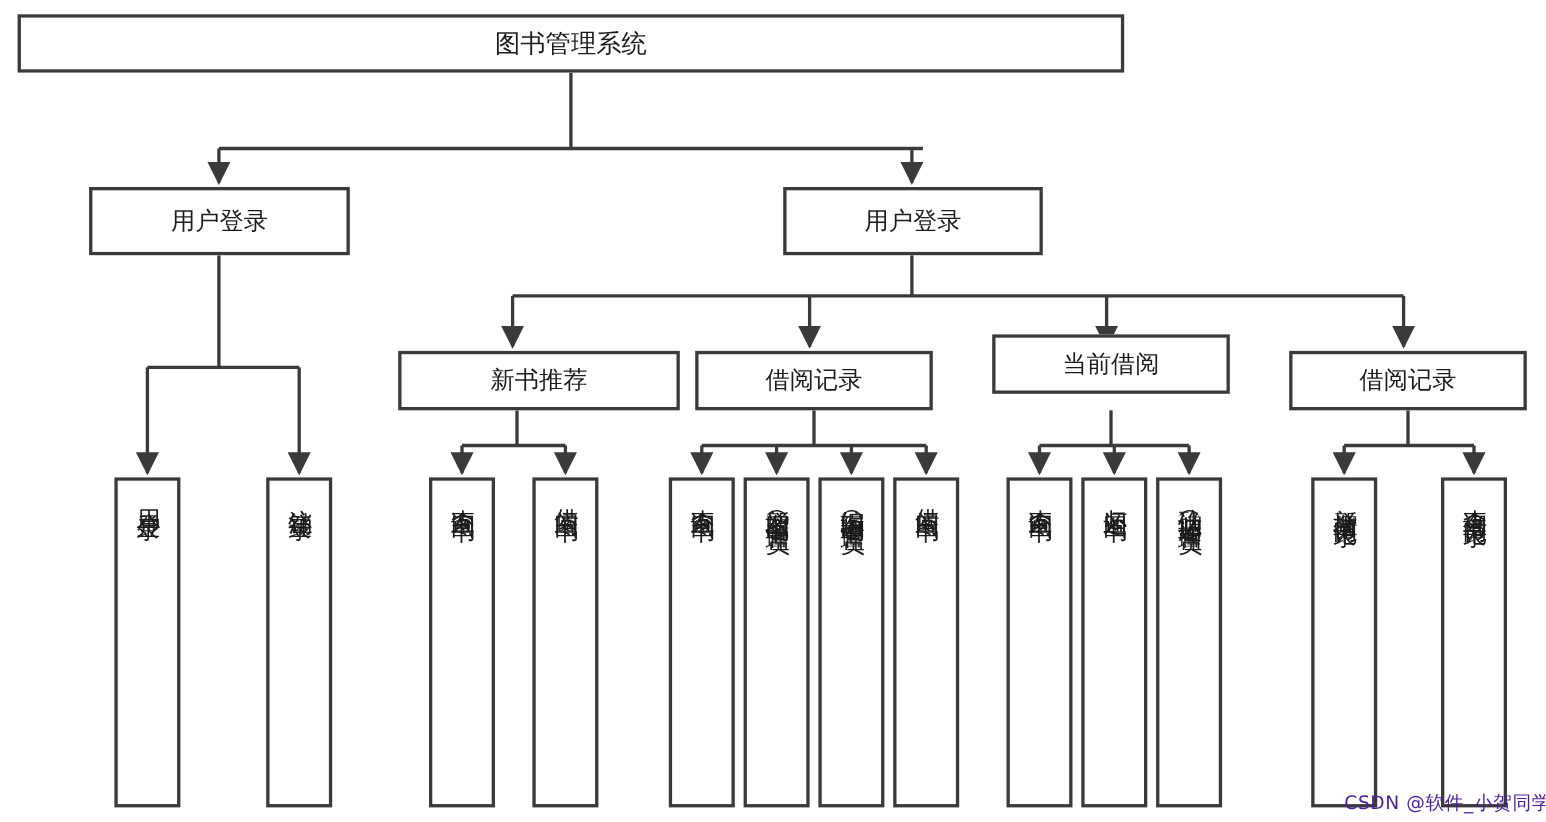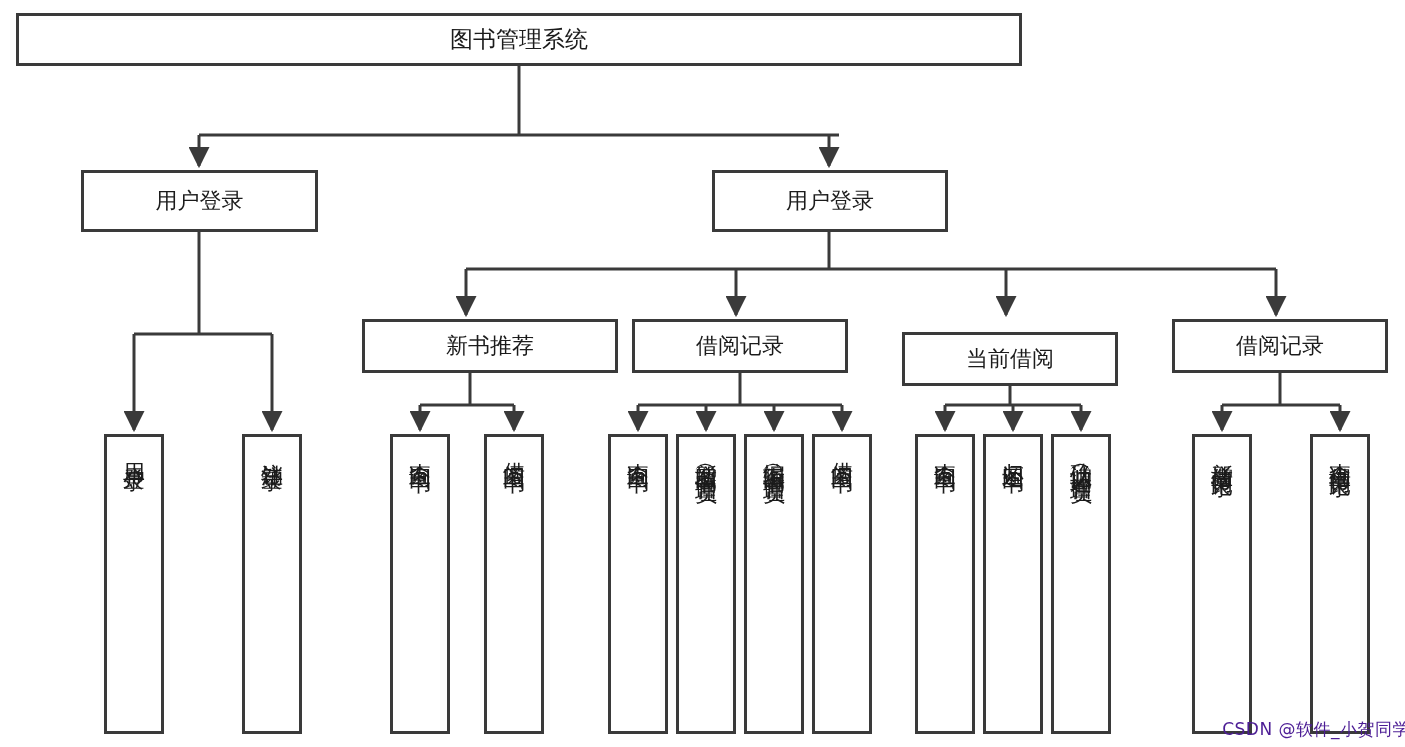--- a/index.html
+++ b/index.html
@@ -133,21 +133,21 @@
       </div>
       <div class="node lvl2" style="left: 712px; top: 170px; width: 236px; height: 62px;">
         <span>用户登录</span>
       </div>
       <div class="node lvl3" style="left: 362px; top: 319px; width: 256px; height: 54px;">
         <span>新书推荐</span>
       </div>
       <div class="node lvl3" style="left: 632px; top: 319px; width: 216px; height: 54px;">
         <span>借阅记录</span>
       </div>
-      <div class="node lvl3" style="left: 902px; top: 332px; width: 216px; height: 54px; justify-content: center;">
+      <div class="node lvl3" style="left: 902px; top: 304px; width: 216px; height: 54px; justify-content: center;">
         <span>当前借阅</span>
       </div>
       <div class="node lvl3" style="left: 1172px; top: 319px; width: 216px; height: 54px; text-align: center;">
         <span>借阅记录</span>
       </div>
       <div class="node leaf" style="left: 104px; top: 434px; width: 60px; height: 300px;">
         <span class="vtext">用户登录</span>
       </div>
       <div class="node leaf" style="left: 242px; top: 434px; width: 60px; height: 300px;">
         <span class="vtext">注销登录</span>

